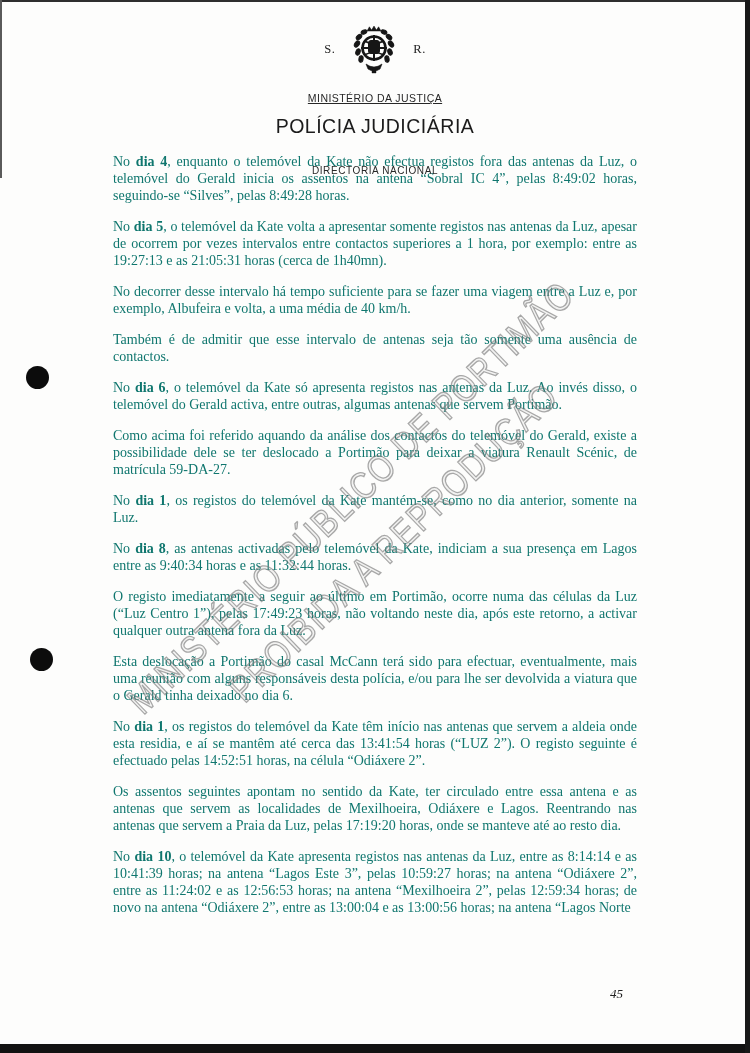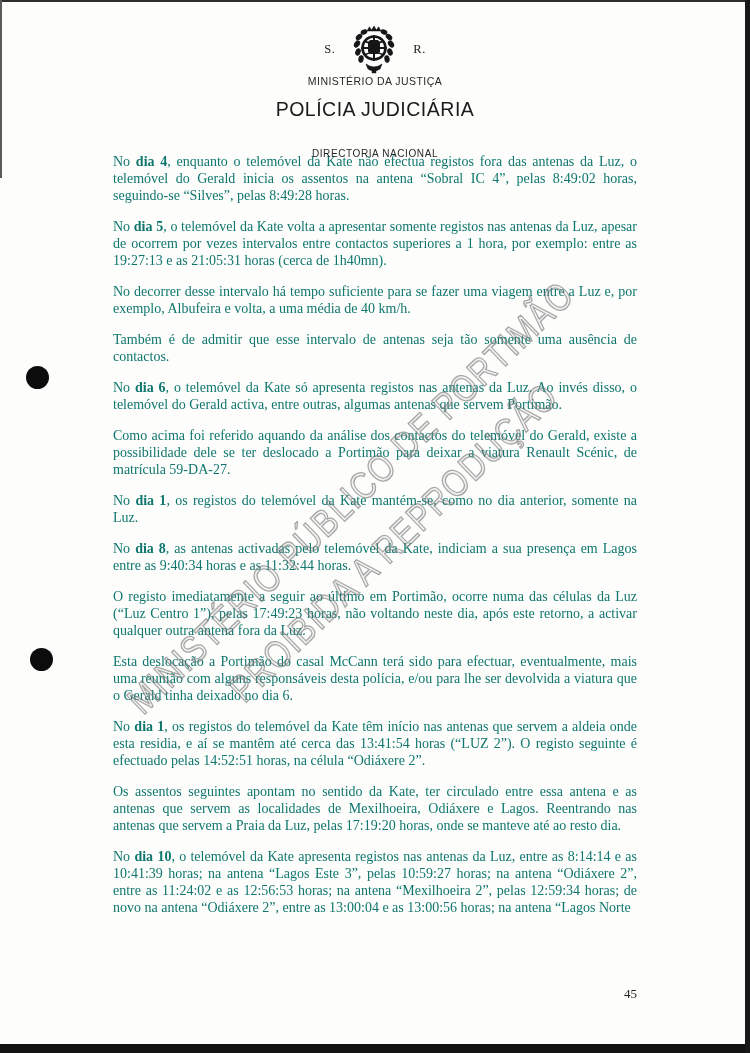--- a/index.html
+++ b/index.html
@@ -20,21 +20,21 @@
   .edge-left   { position:absolute; top:0; left:0; width:2px; height:178px; background:#5a5a5a; z-index:8; }
   
   .hole { position:absolute; background:#0c0c0c; border-radius:50%; width:23px; height:23px; z-index:7; }
   .hole-1 { left:26px; top:366px; }
   .hole-2 { left:30px; top:648px; }
   
   .header { position:absolute; top:24px; left:0; width:100%; text-align:center; z-index:2; }
   .crest-row { display:flex; align-items:center; justify-content:center; gap:16px; height:50px; }
   .crest-initial { font-family:"Liberation Serif", serif; font-size:12.5px; color:#222; letter-spacing:0.5px; }
   .crest-svg { display:block; }
-  .ministry  { margin-top:1px;  font-family:"Liberation Sans", sans-serif; font-size:10.5px; letter-spacing:0.45px; color:#272727; }
+  .ministry  { margin-top:18px;  font-family:"Liberation Sans", sans-serif; font-size:10.5px; letter-spacing:0.45px; color:#272727;text-decoration:underline; }
   .org-title { margin-top:11px; font-family:"Liberation Sans", sans-serif; font-size:19.5px; letter-spacing:0.5px; color:#1b1b1b; }
   .dept      { margin-top:27px; font-family:"Liberation Sans", sans-serif; font-size:10px;   letter-spacing:0.6px; color:#272727; }
   
   .doc-body { position:absolute; top:153px; left:113px; width:524px; z-index:1; }
   .doc-body p {
     margin: 0 0 14px 0;
     font-size: 14px;
     line-height: 17px;
     text-align: justify;
     color: #0f766e;
@@ -48,21 +48,21 @@
     z-index:5; pointer-events:none;
   }
   .wm-line {
     font-family:"Liberation Sans", sans-serif;
     font-size:38px; letter-spacing:2px; line-height:62px; white-space:nowrap;
     color: rgba(145,145,145,0.10);
     -webkit-text-stroke: 1.4px rgba(125,125,125,0.65);
     transform: scaleX(0.82);
   }
   
-  .page-number { position:absolute; left:624px; top:986px; font-size:13px; color:#222; z-index:2; }
+  .page-number { position:absolute; left:610px; top:986px; font-size:13px; color:#222; z-index:2;font-style:italic; }
 </style>
 </head>
 <body>
 
 <div class="page">
 
   <div class="edge-top"></div>
   <div class="edge-bottom"></div>
   <div class="edge-right"></div>
   <div class="edge-left"></div>

